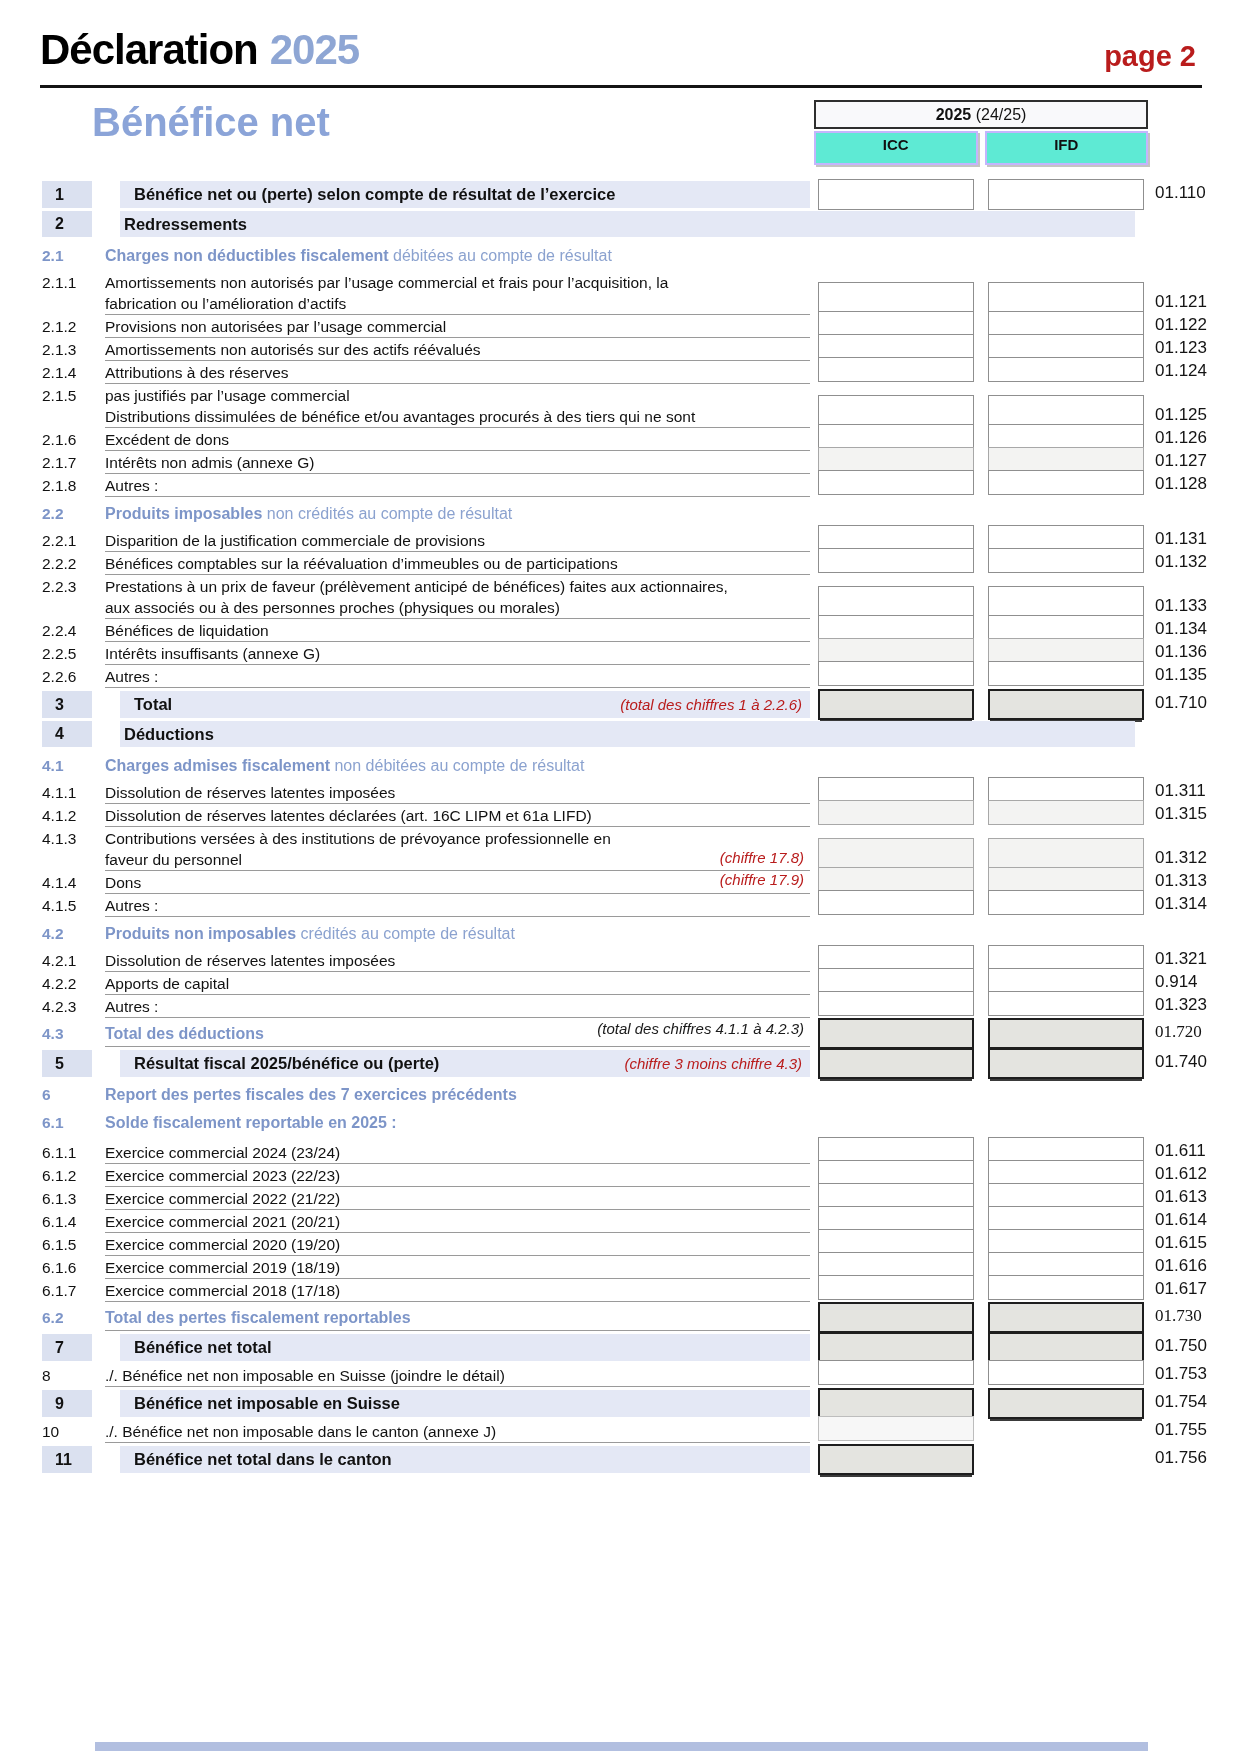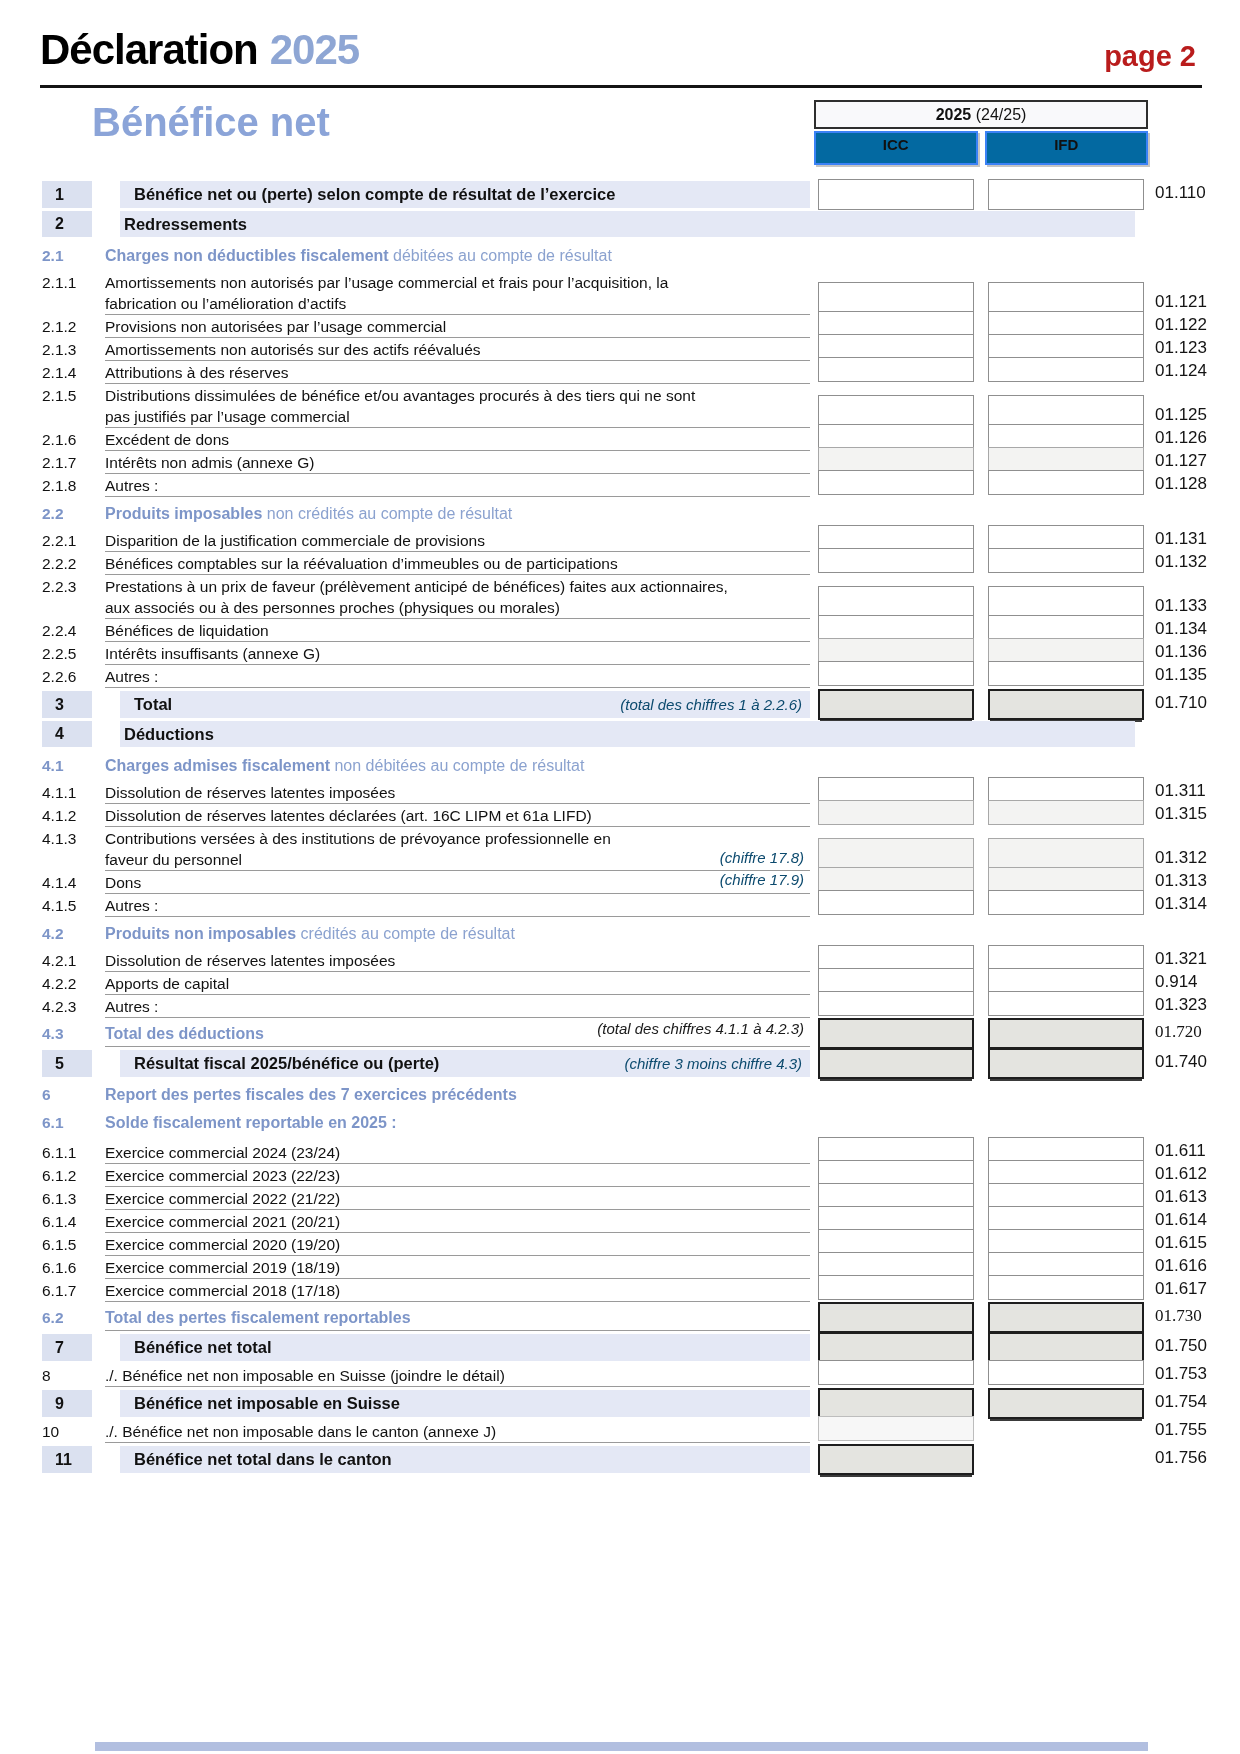--- a/index.html
+++ b/index.html
@@ -11,30 +11,30 @@
   .hdr-page{position:absolute;top:40px;right:44px;font-size:29px;font-weight:bold;color:#b91c1c;}
   .hdr-rule{position:absolute;top:85px;left:40px;width:1162px;height:3px;background:#141414;}
   .doc-title{position:absolute;top:100px;left:92px;font-size:40px;font-weight:bold;color:#8ba4d8;}
   
   .colhead{position:absolute;left:814px;top:100px;width:334px;}
   .colhead .yearcell{height:25px;border:2px solid #2e2e2e;background:#f9f9fb;text-align:center;
                      font-size:16px;line-height:25px;}
   .colhead .yearcell .ynote{font-weight:normal;}
   .colhead .yearcell .ybold{font-weight:bold;}
   .colhead .subrow{display:flex;gap:7px;margin-top:2px;}
-  .colhead .subcell{flex:1;height:34px;border:2px solid #3b82f6;background:#0369a1;
+  .colhead .subcell{flex:1;height:34px;border:2px solid #c4b5fd;background:#5eead4;
                     box-shadow:2px 2px 0 #c4c4c4;font-weight:bold;font-size:15px;
                     text-align:center;padding-top:3px;box-sizing:border-box;}
   
   .rows{position:absolute;top:178px;left:0;width:1240px;}
   .row{position:relative;}
   .num{position:absolute;left:42px;top:0;bottom:0;width:50px;font-size:15.5px;line-height:23px;}
   .label-area{position:absolute;left:105px;top:0;bottom:0;width:705px;font-size:15.5px;line-height:23px;}
   .code{position:absolute;left:1155px;bottom:3px;font-size:17px;color:#141414;}
-  .note{position:absolute;right:6px;bottom:2px;font-style:italic;font-size:15px;color:#0c4a6e;}
+  .note{position:absolute;right:6px;bottom:2px;font-style:italic;font-size:15px;color:#b91c1c;}
   .box{position:absolute;box-sizing:border-box;}
   .box.icc{left:818px;width:156px;}
   .box.ifd{left:988px;width:156px;}
   .box-plain{background:#fff;border:1px solid #8f8f8f;}
   .box-shaded{background:#f3f3f2;border:1px solid #a8a8a8;}
   .box-light{background:#f7f7f7;border:1px solid #bdbdbd;}
   .box-total{background:#e4e4e0;border:2px solid #1e1e1e;box-shadow:0 4px 0 -2px #3a3a3a;}
   
   .t-item{height:23px;}
   .t-item .label-area{border-bottom:1px solid #9a9a9a;}
@@ -135,22 +135,22 @@
       <div class="row t-item">
         <div class="num">2.1.4</div>
         <div class="label-area">Attributions à des réserves</div>
         <div class="box icc box-plain"></div>
         <div class="box ifd box-plain"></div>
         <div class="code">01.124</div>
       </div>
       <div class="row t-item2">
         <div class="num">2.1.5</div>
         <div class="label-area">
+          <div class="lbl-line">pas justifiés par l’usage commercial</div>
           <div class="lbl-line">Distributions dissimulées de bénéfice et/ou avantages procurés à des tiers qui ne sont</div>
-          <div class="lbl-line">pas justifiés par l’usage commercial</div>
         </div>
         <div class="box icc box-plain"></div>
         <div class="box ifd box-plain"></div>
         <div class="code">01.125</div>
       </div>
       <div class="row t-item">
         <div class="num">2.1.6</div>
         <div class="label-area">Excédent de dons</div>
         <div class="box icc box-plain"></div>
         <div class="box ifd box-plain"></div>

